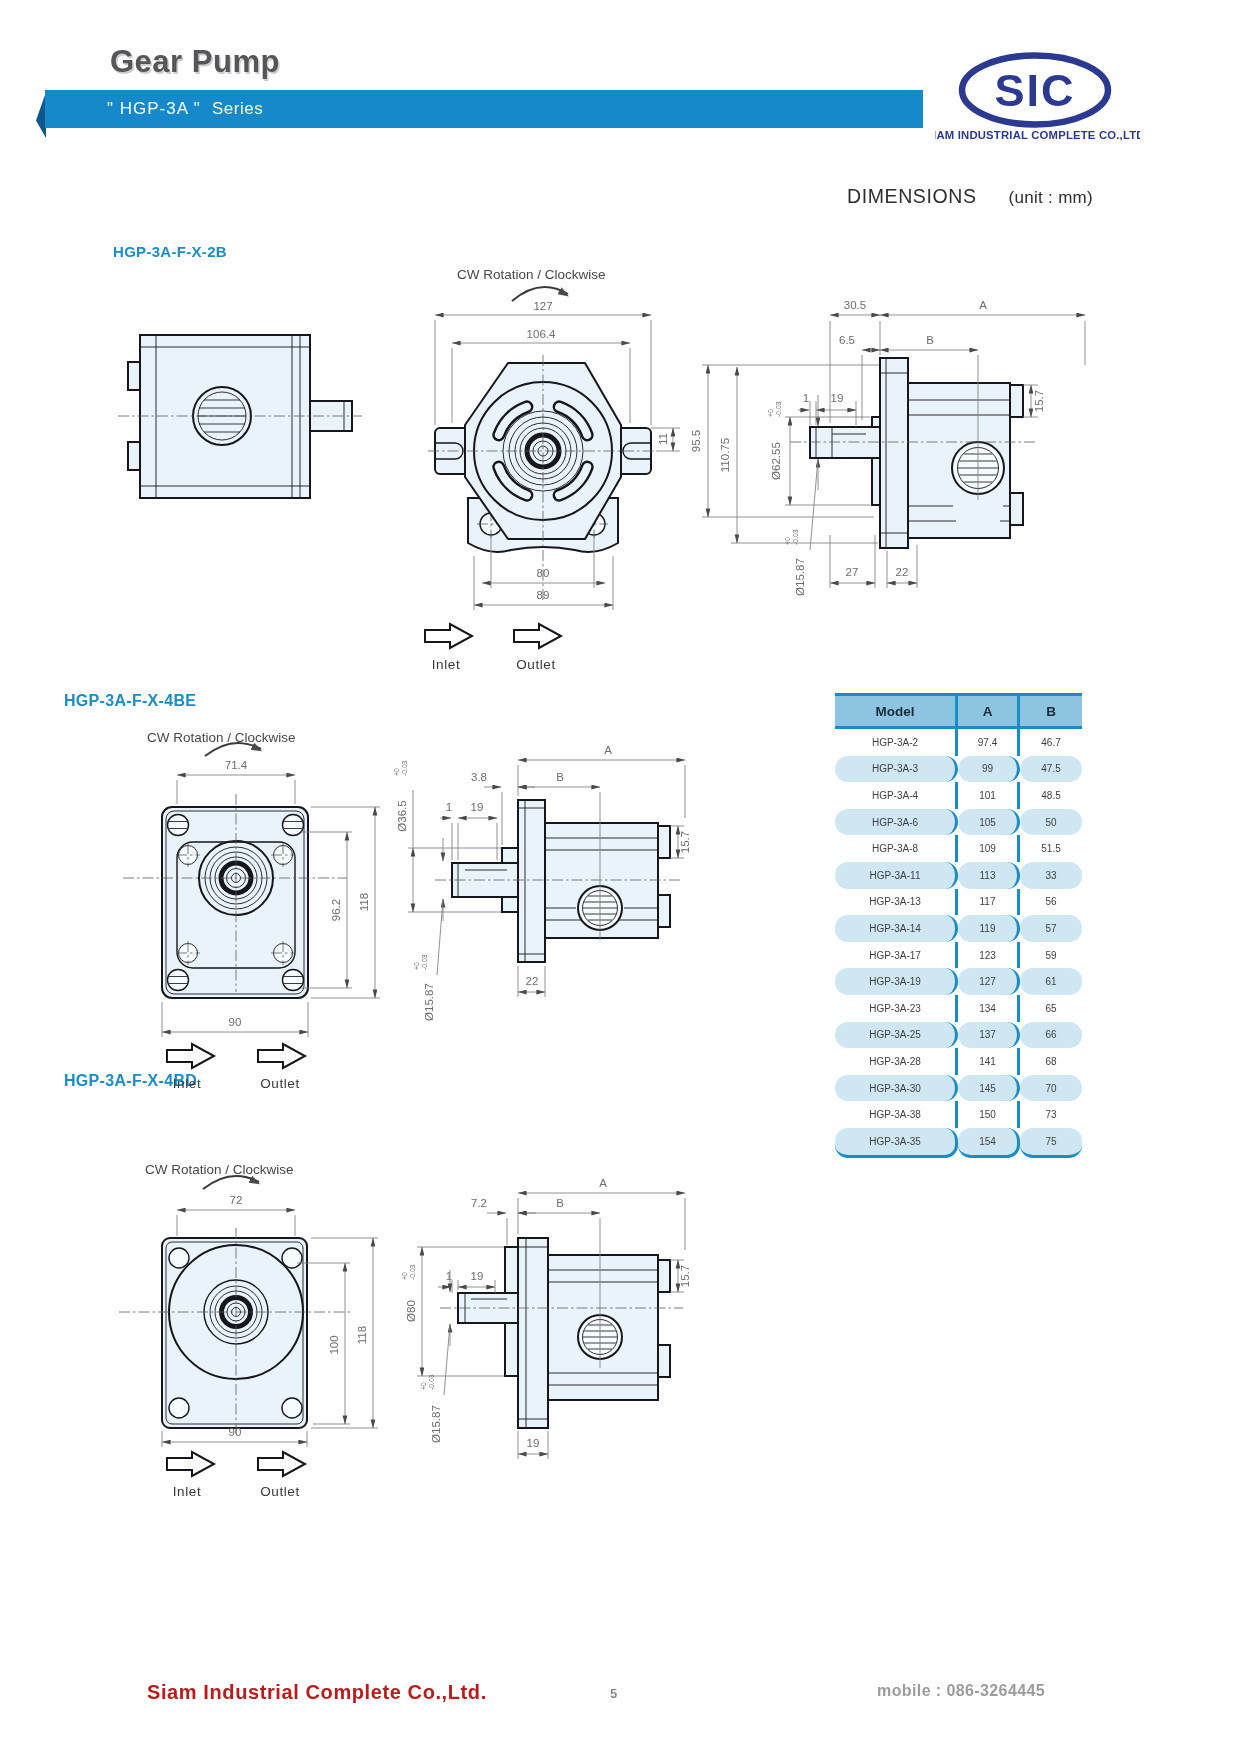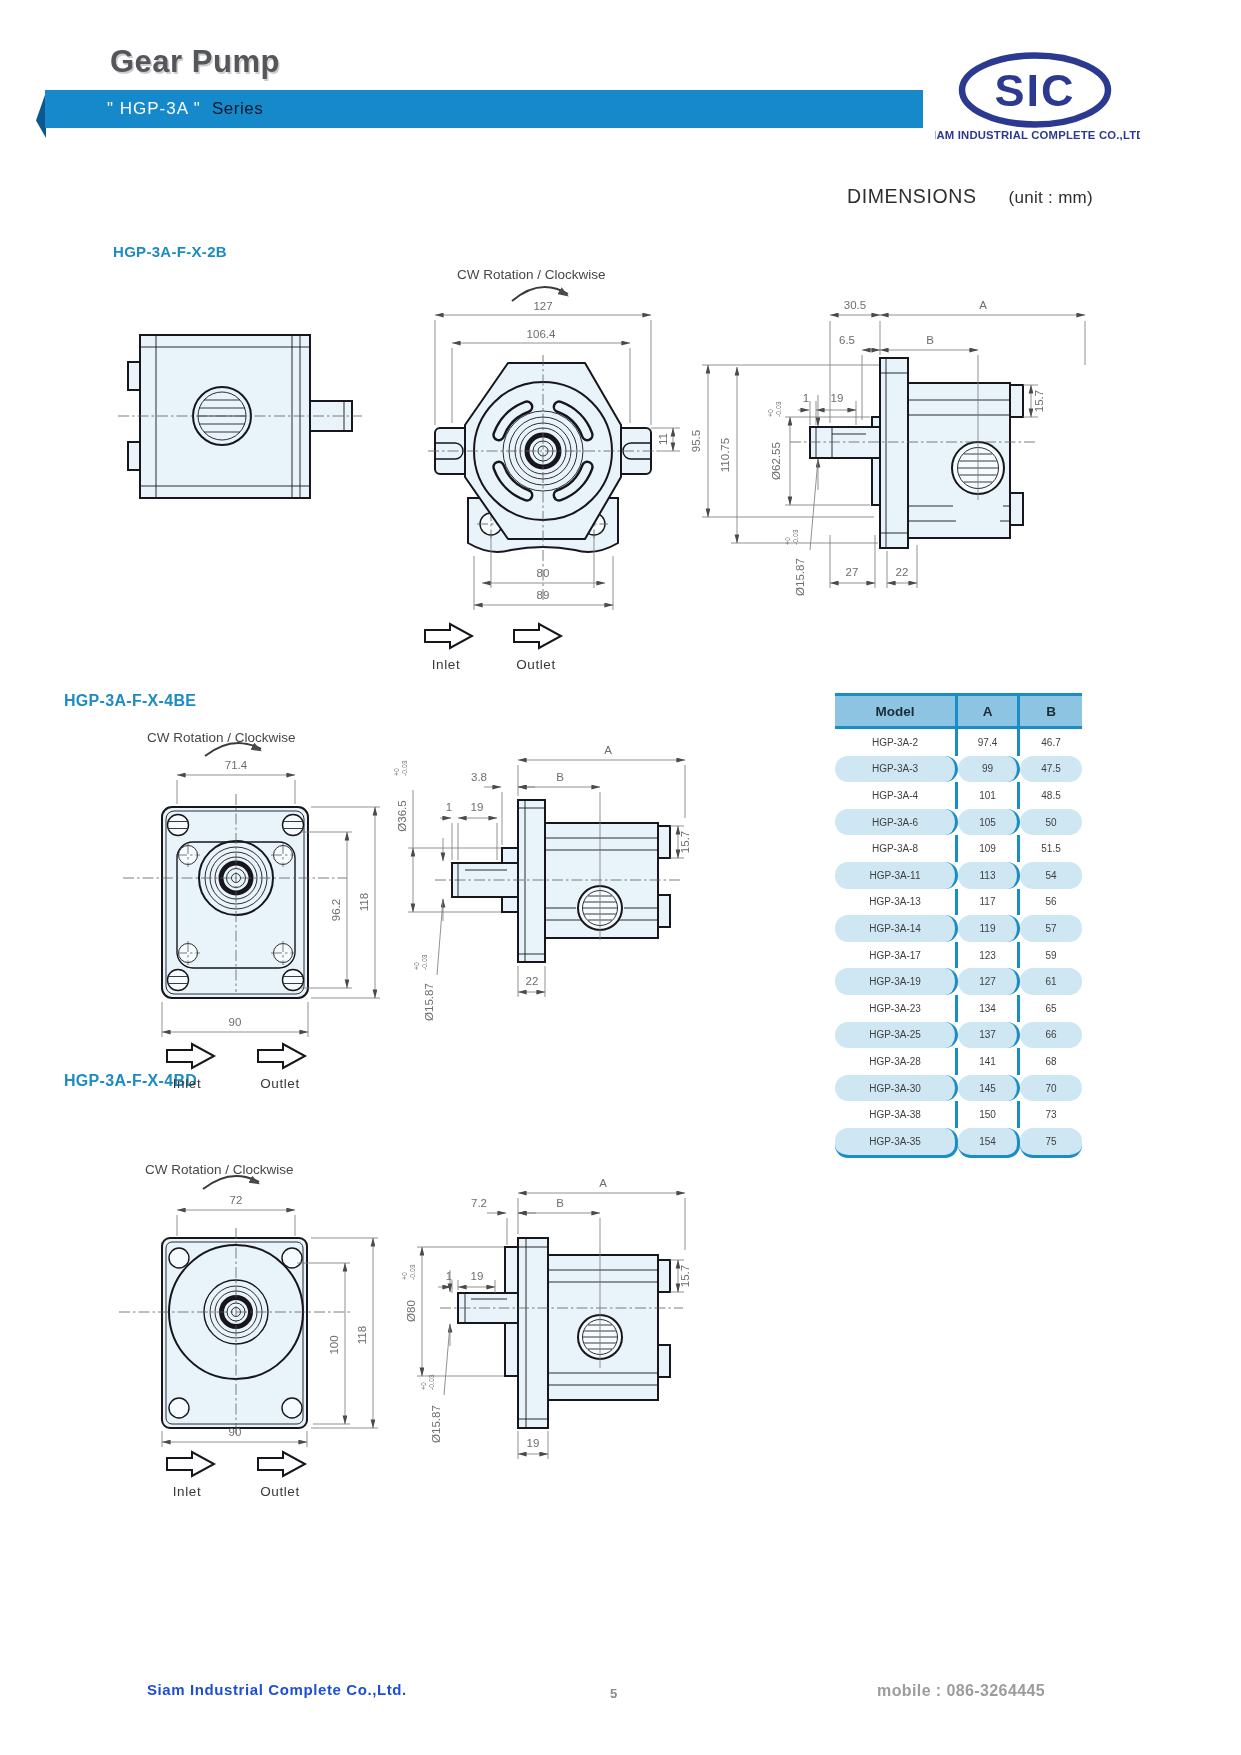--- a/index.html
+++ b/index.html
@@ -24,42 +24,42 @@
   text.cw{fill:#474747;font-size:13.5px}
   text.io{fill:#383838;font-size:13.5px;letter-spacing:.6px}
   .arr{stroke:#16161c;stroke-width:2;fill:#fff}
   
   .title{left:110px;top:44px;font-size:31px;font-weight:bold;color:#55565a;
          letter-spacing:.5px;text-shadow:1.5px 1.5px 0 rgba(90,90,100,.30);}
   .banner{left:45px;top:90px;width:878px;height:38px;background:#1689ca;}
   .banner-notch{left:36px;top:92px;width:10px;height:46px;background:#0c578d;
                 clip-path:polygon(100% 0,100% 100%,0 62%);}
   .banner-quote{left:62px;top:9px;color:#fff;font-size:17px;letter-spacing:1px;}
-  .banner-series{left:167px;top:9px;color:#0f172a;font-size:17px;letter-spacing:.5px;}
+  .banner-series{left:167px;top:9px;color:#fef9c3;font-size:17px;letter-spacing:.5px;}
   .dims-head{left:847px;top:185px;font-size:19.5px;color:#2e2e2e;letter-spacing:.6px;}
   .dims-unit{margin-left:32px;font-size:17px;color:#2e2e2e;letter-spacing:.3px;}
   .sec-label{font-weight:bold;color:#1c8cc2;letter-spacing:.3px;}
   .sec1{left:113px;top:243px;font-size:15px;}
   .sec2{left:64px;top:692px;font-size:16px;}
   .sec3{left:64px;top:1072px;font-size:16px;}
   
   .logo{left:935px;top:48px;width:205px;height:98px;}
   
   table.dimtable{position:absolute;left:835px;top:693px;width:247px;
      border-collapse:separate;border-spacing:0;table-layout:fixed;}
   table.dimtable col.c1{width:123px} table.dimtable col.c2{width:62px} table.dimtable col.c3{width:62px}
   table.dimtable th{height:28px;background:#8cc4e1;color:#1c2b36;font-size:13.5px;font-weight:bold;
      border-top:3px solid #1b8dc6;border-bottom:3px solid #1b8dc6;}
   table.dimtable td{height:26.6px;font-size:10px;color:#3f3f3f;text-align:center;padding:0;}
   table.dimtable th:nth-child(1),table.dimtable td:nth-child(1),
   table.dimtable th:nth-child(2),table.dimtable td:nth-child(2){border-right:3px solid #1b8dc6;}
   table.dimtable tr.alt td{background:#cfe6f3;border-radius:13px;}
   table.dimtable tr:last-child td{border-bottom:3px solid #1b8dc6;}
   
-  .foot-co{left:147px;top:1681px;font-size:15px;font-weight:bold;color:#1d4ed8;letter-spacing:.6px;text-align:center;}
+  .foot-co{left:147px;top:1681px;font-size:20px;font-weight:bold;color:#b91c1c;letter-spacing:.6px;text-align:center;}
   .foot-page{left:610px;top:1686px;font-size:13px;font-weight:bold;color:#8a8a8c;}
   .foot-mobile{left:877px;top:1682px;font-size:16px;font-weight:bold;color:#9c9c9e;letter-spacing:.4px;}
 </style>
 </head>
 <body>
 
 <div class="page">
 
   <div class="abs title">Gear Pump</div>
   <div class="abs banner-notch"></div>
@@ -598,21 +598,21 @@
           <td>50</td>
         </tr>
         <tr>
           <td>HGP-3A-8</td>
           <td>109</td>
           <td>51.5</td>
         </tr>
         <tr class="alt">
           <td>HGP-3A-11</td>
           <td>113</td>
-          <td>54</td>
+          <td>33</td>
         </tr>
         <tr>
           <td>HGP-3A-13</td>
           <td>117</td>
           <td>56</td>
         </tr>
         <tr class="alt">
           <td>HGP-3A-14</td>
           <td>119</td>
           <td>57</td>

